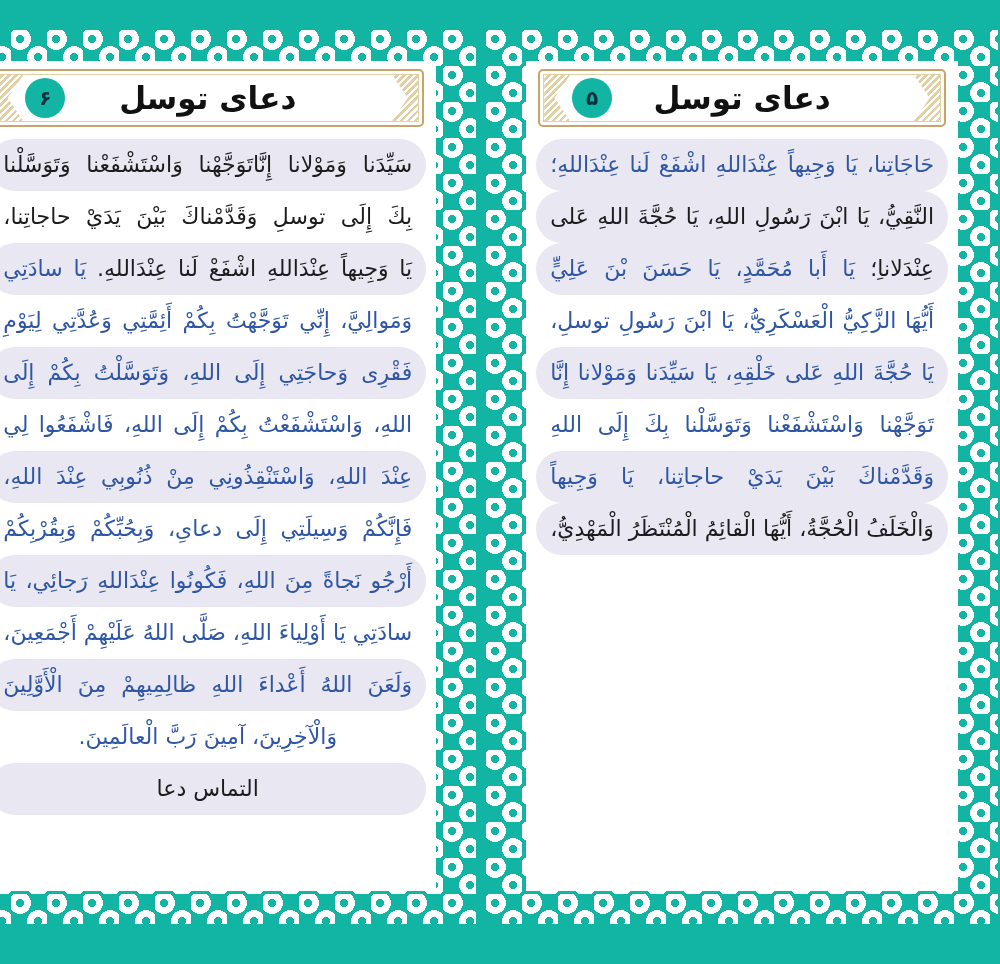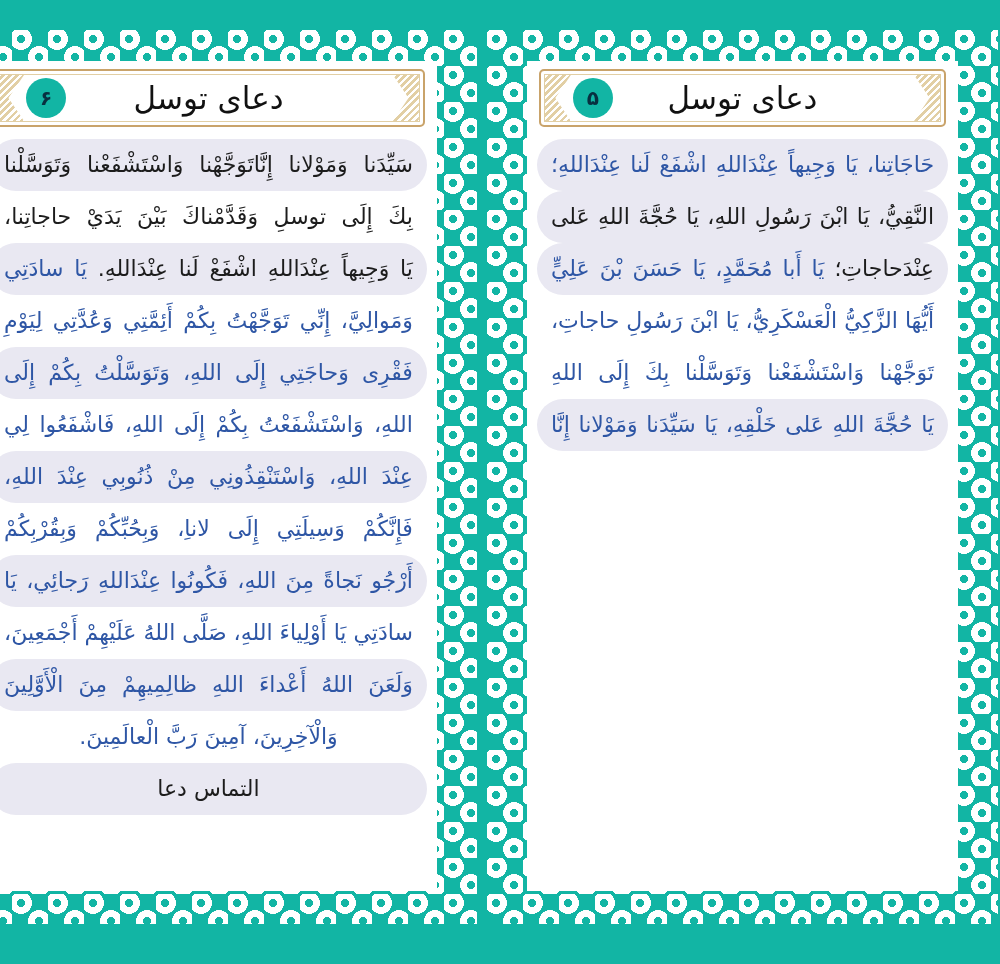--- a/index.html
+++ b/index.html
@@ -52,21 +52,21 @@
   .page-num {
     position:absolute; left:32px; top:50%; transform:translateY(-50%);
     width:40px; height:40px; border-radius:50%;
     background: var(--teal);
     color: var(--num-ink);
     font-size:20px; font-weight:bold;
     display:flex; align-items:center; justify-content:center;
     z-index:2;
   }
   .title {
-    font-size:31px; font-weight:normal; color:#111;
+    font-size:31px; font-weight:bold; color:#111;
     direction:rtl; letter-spacing:0;
   }
   .text-area { flex:1; display:flex; flex-direction:column; }
   .line {
     height:52px; flex:0 0 52px;
     line-height:52px;
     font-size:22px;
     direction:rtl;
     text-align:justify; text-align-last:justify;
     padding:0 14px;
@@ -87,45 +87,47 @@
     <div class="page">
       <div class="header">
         <div class="cap left"></div>
         <div class="cap right"></div>
         <div class="page-num">۵</div>
         <div class="title">دعای توسل</div>
       </div>
       <div class="text-area">
           <div class="line hl" dir="rtl"><span class="seg-blue">حَاجَاتِنا، يَا وَجِيهاً عِنْدَاللهِ اشْفَعْ لَنا عِنْدَاللهِ؛</span></div>
           <div class="line hl" dir="rtl"><span class="seg-ink">النَّقِيُّ، يَا ابْنَ رَسُولِ اللهِ، يَا حُجَّةَ اللهِ عَلی</span></div>
-          <div class="line hl" dir="rtl"><span class="seg-ink">عِنْدَحاجاتِ؛</span> <span class="seg-blue">يَا أَبا مُحَمَّدٍ، يَا حَسَنَ بْنَ عَلِيٍّ</span></div>
-          <div class="line" dir="rtl"><span class="seg-blue">أَيُّهَا الزَّكِيُّ الْعَسْكَرِيُّ، يَا ابْنَ رَسُولِ حاجاتِ،</span></div>
+          <div class="line hl" dir="rtl"><span class="seg-ink">عِنْدَلاناِ؛</span> <span class="seg-blue">يَا أَبا مُحَمَّدٍ، يَا حَسَنَ بْنَ عَلِيٍّ</span></div>
+          <div class="line" dir="rtl"><span class="seg-blue">أَيُّهَا الزَّكِيُّ الْعَسْكَرِيُّ، يَا ابْنَ رَسُولِ توسلِ،</span></div>
+          <div class="line hl" dir="rtl"><span class="seg-blue">يَا حُجَّةَ اللهِ عَلی خَلْقِهِ، يَا سَيِّدَنا وَمَوْلانا إِنَّا</span></div>
           <div class="line" dir="rtl"><span class="seg-blue">تَوَجَّهْنا وَاسْتَشْفَعْنا وَتَوَسَّلْنا بِكَ إِلَى اللهِ</span></div>
-          <div class="line hl" dir="rtl"><span class="seg-blue">يَا حُجَّةَ اللهِ عَلی خَلْقِهِ، يَا سَيِّدَنا وَمَوْلانا إِنَّا</span></div>
+          <div class="line hl" dir="rtl"><span class="seg-blue">وَقَدَّمْناكَ بَيْنَ يَدَيْ حاجاتِنا، يَا وَجِيهاً</span></div>
+          <div class="line hl" dir="rtl"><span class="seg-ink">وَالْخَلَفُ الْحُجَّةُ، أَيُّهَا الْقائِمُ الْمُنْتَظَرُ الْمَهْدِيُّ،</span></div>
         </div>
     </div>
   </div>
 
   <div class="page-frame lace">
     <div class="page">
       <div class="header">
         <div class="cap left"></div>
         <div class="cap right"></div>
         <div class="page-num">۶</div>
         <div class="title">دعای توسل</div>
       </div>
       <div class="text-area">
           <div class="line hl" dir="rtl"><span class="seg-ink">سَيِّدَنا وَمَوْلانا إِنَّاتَوَجَّهْنا وَاسْتَشْفَعْنا وَتَوَسَّلْنا</span></div>
           <div class="line" dir="rtl"><span class="seg-ink">بِكَ إِلَى توسلِ وَقَدَّمْناكَ بَيْنَ يَدَيْ حاجاتِنا،</span></div>
           <div class="line hl" dir="rtl"><span class="seg-ink">يَا وَجِيهاً عِنْدَاللهِ اشْفَعْ لَنا عِنْدَاللهِ.</span> <span class="seg-blue">يَا سادَتِي</span></div>
           <div class="line" dir="rtl"><span class="seg-blue">وَمَوالِيَّ، إِنِّي تَوَجَّهْتُ بِكُمْ أَئِمَّتِي وَعُدَّتِي لِيَوْمِ</span></div>
           <div class="line hl" dir="rtl"><span class="seg-blue">فَقْرِی وَحاجَتِي إِلَى اللهِ، وَتَوَسَّلْتُ بِكُمْ إِلَى</span></div>
           <div class="line" dir="rtl"><span class="seg-blue">اللهِ، وَاسْتَشْفَعْتُ بِكُمْ إِلَى اللهِ، فَاشْفَعُوا لِي</span></div>
           <div class="line hl" dir="rtl"><span class="seg-blue">عِنْدَ اللهِ، وَاسْتَنْقِذُونِي مِنْ ذُنُوبِي عِنْدَ اللهِ،</span></div>
-          <div class="line" dir="rtl"><span class="seg-blue">فَإِنَّكُمْ وَسِيلَتِي إِلَى لاناِ، وَبِحُبِّكُمْ وَبِقُرْبِكُمْ</span></div>
+          <div class="line" dir="rtl"><span class="seg-blue">فَإِنَّكُمْ وَسِيلَتِي إِلَى دعایِ، وَبِحُبِّكُمْ وَبِقُرْبِكُمْ</span></div>
           <div class="line hl" dir="rtl"><span class="seg-blue">أَرْجُو نَجاةً مِنَ اللهِ، فَكُونُوا عِنْدَاللهِ رَجائِي، يَا</span></div>
           <div class="line" dir="rtl"><span class="seg-blue">سادَتِي يَا أَوْلِياءَ اللهِ، صَلَّى اللهُ عَلَيْهِمْ أَجْمَعِينَ،</span></div>
           <div class="line hl" dir="rtl"><span class="seg-blue">وَلَعَنَ اللهُ أَعْداءَ اللهِ ظالِمِيهِمْ مِنَ الْأَوَّلِينَ</span></div>
           <div class="line center" dir="rtl"><span class="seg-blue">وَالْآخِرِينَ، آمِينَ رَبَّ الْعالَمِينَ.</span></div>
           <div class="line hl center" dir="rtl"><span class="seg-ink">التماس دعا</span></div>
         </div>
     </div>
   </div>
 
 </div>

